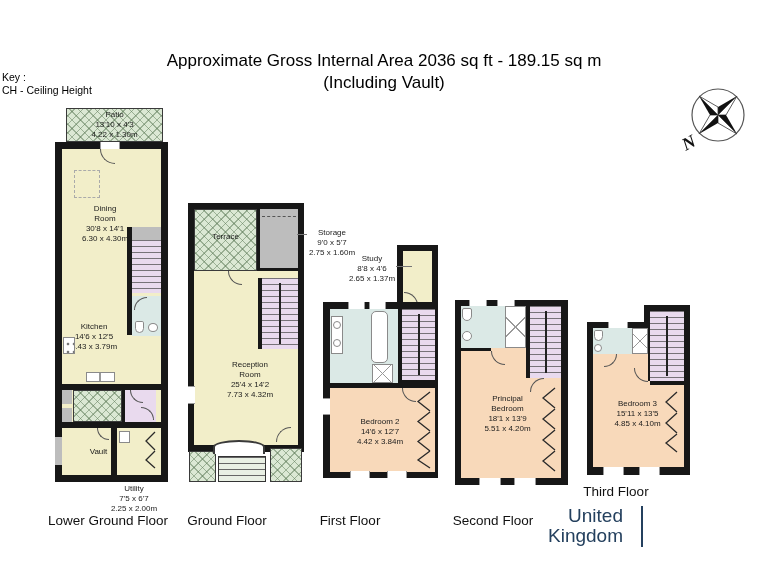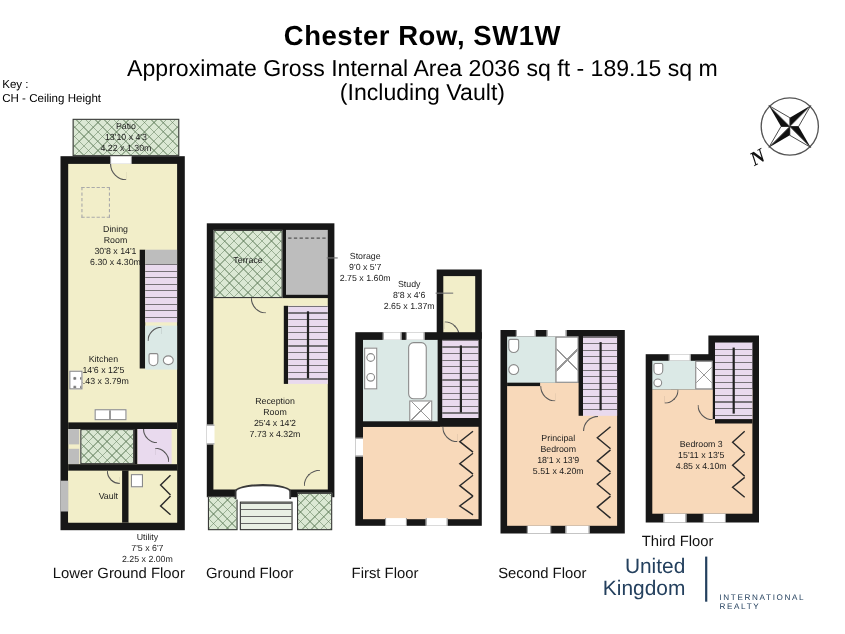--- a/index.html
+++ b/index.html
@@ -42,32 +42,31 @@
       background-image:radial-gradient(circle,#777 1px,transparent 1.7px);
       background-size:6px 8px;background-position:1px 2px}
   .bay{background:#fff;border:2px solid #3a3a3a;border-bottom:none;border-radius:50% 50% 0 0}
   .steps{background:#e9f0e4;border:1.5px solid #333;
       background-image:repeating-linear-gradient(180deg,#666 0 1px,transparent 1px 6px)}
   .rlabel{font-size:8px;line-height:1.25;color:#1c1c1c;text-align:center}
   .rname{white-space:pre-line}
   .flabel{font-size:13.5px;color:#111;text-align:center}
   .leader{background:#777;height:1px}
   .hdr-title{font-size:25px;font-weight:bold;color:#000;text-align:center;letter-spacing:.5px}
-  .hdr-sub{font-size:21px;color:#000;text-align:center}
+  .hdr-sub{font-size:17px;color:#000;text-align:center}
   .keytxt{font-size:10.5px;color:#000;line-height:1.3}
   .logo-region{font-size:19px;color:#24405e;text-align:right;line-height:1}
   .logo-brand{font-family:"Liberation Serif",serif;font-weight:bold;font-size:24px;color:#24405e}
   .logo-tag{font-size:7.4px;letter-spacing:1.5px;color:#24405e}
 </style>
 </head>
 <body>
 
 <div class="canvas">
 
-  <div class="abs hdr-title" style="left:0;top:19;left:0px;top:19px;width:768px">Chester Row, SW1W</div>
   <div class="abs hdr-sub" style="left:0px;top:51px;width:768px">Approximate Gross Internal Area 2036 sq ft - 189.15 sq m</div>
   <div class="abs hdr-sub" style="left:0px;top:73px;width:768px">(Including Vault)</div>
 
   <div class="abs keytxt" style="left:2px;top:71px">Key :</div>
   <div class="abs keytxt" style="left:2px;top:84px">CH - Ceiling Height</div>
 
   <svg class="abs" style="left:678px;top:86px" width="78" height="68" viewBox="0 0 78 68">
     <circle cx="40" cy="29" r="26" fill="#fff" stroke="#555" stroke-width="1.2"></circle>
     <polygon points="40,29 59,10 40,21" fill="#111"></polygon>
     <polygon points="40,29 59,10 48,29" fill="#fff" stroke="#333" stroke-width="0.8"></polygon>
@@ -185,20 +184,25 @@
   <div class="abs fix" style="left:331px;top:316px;width:12px;height:38px"></div>
   <div class="abs fix round" style="left:333px;top:321px;width:8px;height:8px"></div>
   <div class="abs fix round" style="left:333px;top:339px;width:8px;height:8px"></div>
   <div class="abs fix tub" style="left:371px;top:311px;width:17px;height:52px"></div>
   <div class="abs shower" style="left:372px;top:364px;width:21px;height:19px"></div>
   <div class="abs wall" style="left:398px;top:309px;width:4px;height:74px"></div>
   <div class="abs stairs str" style="left:402px;top:309px;width:33px;height:71px"></div>
   <div class="abs peach" style="left:330px;top:388px;width:105px;height:84px"></div>
   <div class="abs wall" style="left:330px;top:383px;width:70px;height:5px"></div>
   <div class="abs dbl" style="left:402px;top:388px;width:14px;height:14px"></div>
+  <div class="abs rlabel" style="left:336px;top:417px;width:88px">
+    <div class="rname">Bedroom 2</div>
+    <div>14'6 x 12'7</div>
+    <div>4.42 x 3.84m</div>
+  </div>
   <svg class="abs" style="left:413px;top:390px" width="20" height="80" viewBox="0 0 20 80">
     <path d="M17,2 L5,11.5 L17,21 M17,22 L5,31.5 L17,41 M17,42 L5,51.5 L17,61 M17,61 L5,70 L17,78" fill="none" stroke="#2a2a2a" stroke-width="1.3"></path>
   </svg>
   <div class="abs winh" style="left:323px;top:398px;width:7px;height:17px"></div>
   <div class="abs win" style="left:350px;top:471px;width:20px;height:7px"></div>
   <div class="abs win" style="left:387px;top:471px;width:20px;height:7px"></div>
 
   <div class="abs wall" style="left:455px;top:300px;width:113px;height:185px"></div>
   <div class="abs win" style="left:469px;top:300px;width:18px;height:6px"></div>
   <div class="abs win" style="left:497px;top:300px;width:18px;height:6px"></div>
@@ -250,15 +254,14 @@
 
   <div class="abs flabel" style="left:43px;top:513px;width:130px">Lower Ground Floor</div>
   <div class="abs flabel" style="left:182px;top:513px;width:90px">Ground Floor</div>
   <div class="abs flabel" style="left:315px;top:513px;width:70px">First Floor</div>
   <div class="abs flabel" style="left:448px;top:513px;width:90px">Second Floor</div>
   <div class="abs flabel" style="left:576px;top:484px;width:80px">Third Floor</div>
 
   <div class="abs logo-region" style="left:545px;top:506px;width:78px">United</div>
   <div class="abs logo-region" style="left:545px;top:526px;width:78px">Kingdom</div>
   <div class="abs" style="left:641px;top:506px;width:2px;height:41px;background:#24405e"></div>
-  <div class="abs logo-tag" style="left:654px;top:538px;width:114px">INTERNATIONAL REALTY</div>
 
 </div>
 
 </body></html>

